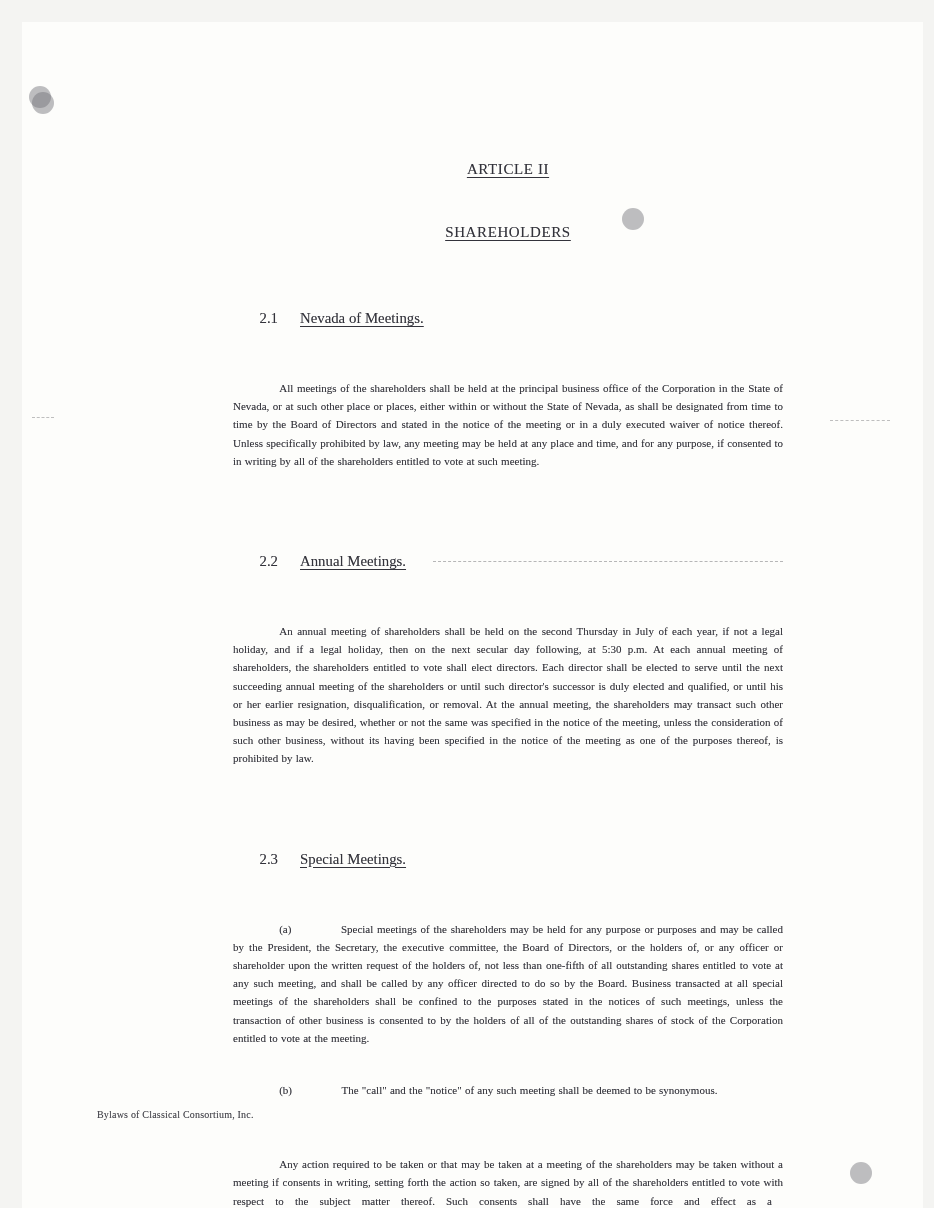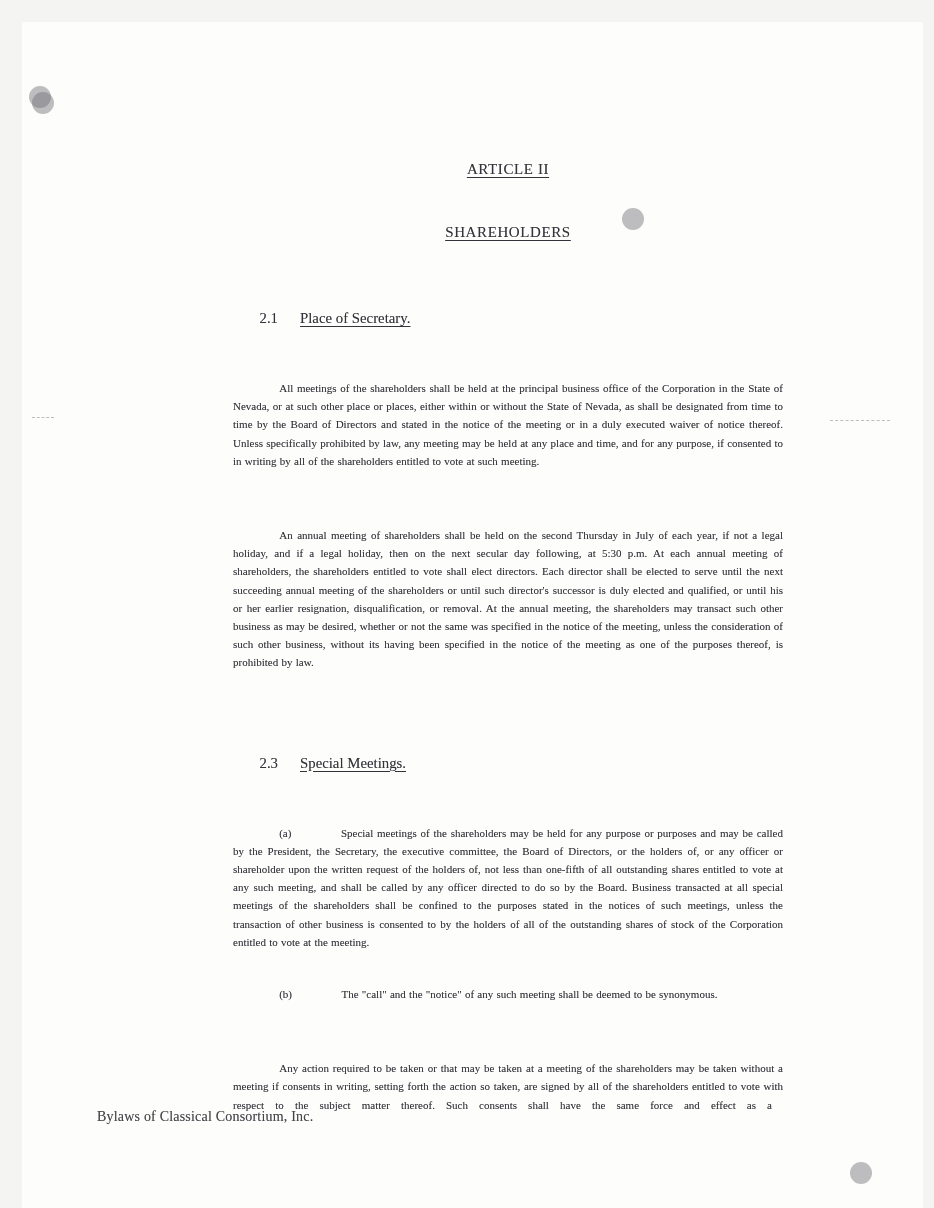--- a/index.html
+++ b/index.html
@@ -60,21 +60,21 @@
     margin-bottom: 12px;
     word-spacing: 0.5px;
   }
   .para-label { margin-right: 2.5em; }
   .para-label:empty { display: none; margin: 0; }
   .justify-last { text-align-last: justify; font-family: Liberation Serif, serif; }
   .footer {
     position: absolute;
     left: 64px;
     top: 1076px;
-    font-size: 14px;
+    font-size: 10px;
     letter-spacing: 0.2px;
     color: #45454c;
   }
   .speck {
     position: absolute;
     background: rgba(110,110,118,0.45);
     border-radius: 50%;
     width: 2px; height: 2px;
   }
   .speck-dash {
@@ -88,26 +88,31 @@
 <div class="page">
 
   <div class="content">
 
     <h1 class="doc-title">ARTICLE II</h1>
     <h2 class="doc-subtitle">SHAREHOLDERS</h2>
 
     <div class="section">
       <div class="sec-head">
         <span class="sec-num">2.1</span>
-        <span class="sec-title">Place of Secretary.</span>
+        <span class="sec-title">Nevada of Meetings.</span>
       </div>
       <p class="para"><span>All meetings of the shareholders shall be held at the principal business office of the Corporation in the State of Nevada, or at such other place or places, either within or without the State of Nevada, as shall be designated from time to time by the Board of Directors and stated in the notice of the meeting or in a duly executed waiver of notice thereof.  Unless specifically prohibited by law, any meeting may be held at any place and time, and for any purpose, if consented to in writing by all of the shareholders entitled to vote at such meeting.</span></p>
     </div>
 
     <div class="section">
+      <div class="sec-head">
+        <span class="sec-num">2.2</span>
+        <span class="sec-title">Annual Meetings.</span>
+        <span class="noise-fill"></span>
+      </div>
       <p class="para"><span>An annual meeting of shareholders shall be held on the second Thursday in July of each year, if not a legal holiday, and if a legal holiday, then on the next secular day following, at 5:30 p.m. At each annual meeting of shareholders, the shareholders entitled to vote shall elect directors.  Each director shall be elected to serve until the next succeeding annual meeting of the shareholders or until such director's successor is duly elected and qualified, or until his or her earlier resignation, disqualification, or removal. At the annual meeting, the shareholders may transact such other business as may be desired, whether or not the same was specified in the notice of the meeting, unless the consideration of such other business, without its having been specified in the notice of the meeting as one of the purposes thereof, is prohibited by law.</span></p>
     </div>
 
     <div class="section">
       <div class="sec-head">
         <span class="sec-num">2.3</span>
         <span class="sec-title">Special Meetings.</span>
       </div>
       <p class="para"><span class="para-label">(a)</span><span>Special meetings of the shareholders may be held for any purpose or purposes and may be called by the President, the Secretary, the executive committee, the Board of Directors, or the holders of, or any officer or shareholder upon the written request of the holders of, not less than one-fifth of all outstanding shares entitled to vote at any such meeting, and shall be called by any officer directed to do so by the Board. Business transacted at all special meetings of the shareholders shall be confined to the purposes stated in the notices of such meetings, unless the transaction of other business is consented to by the holders of all of the outstanding shares of stock of the Corporation entitled to vote at the meeting.</span></p>
       <p class="para"><span class="para-label">(b)</span><span>The "call" and the "notice" of any such meeting shall be deemed to be synonymous.</span></p>

